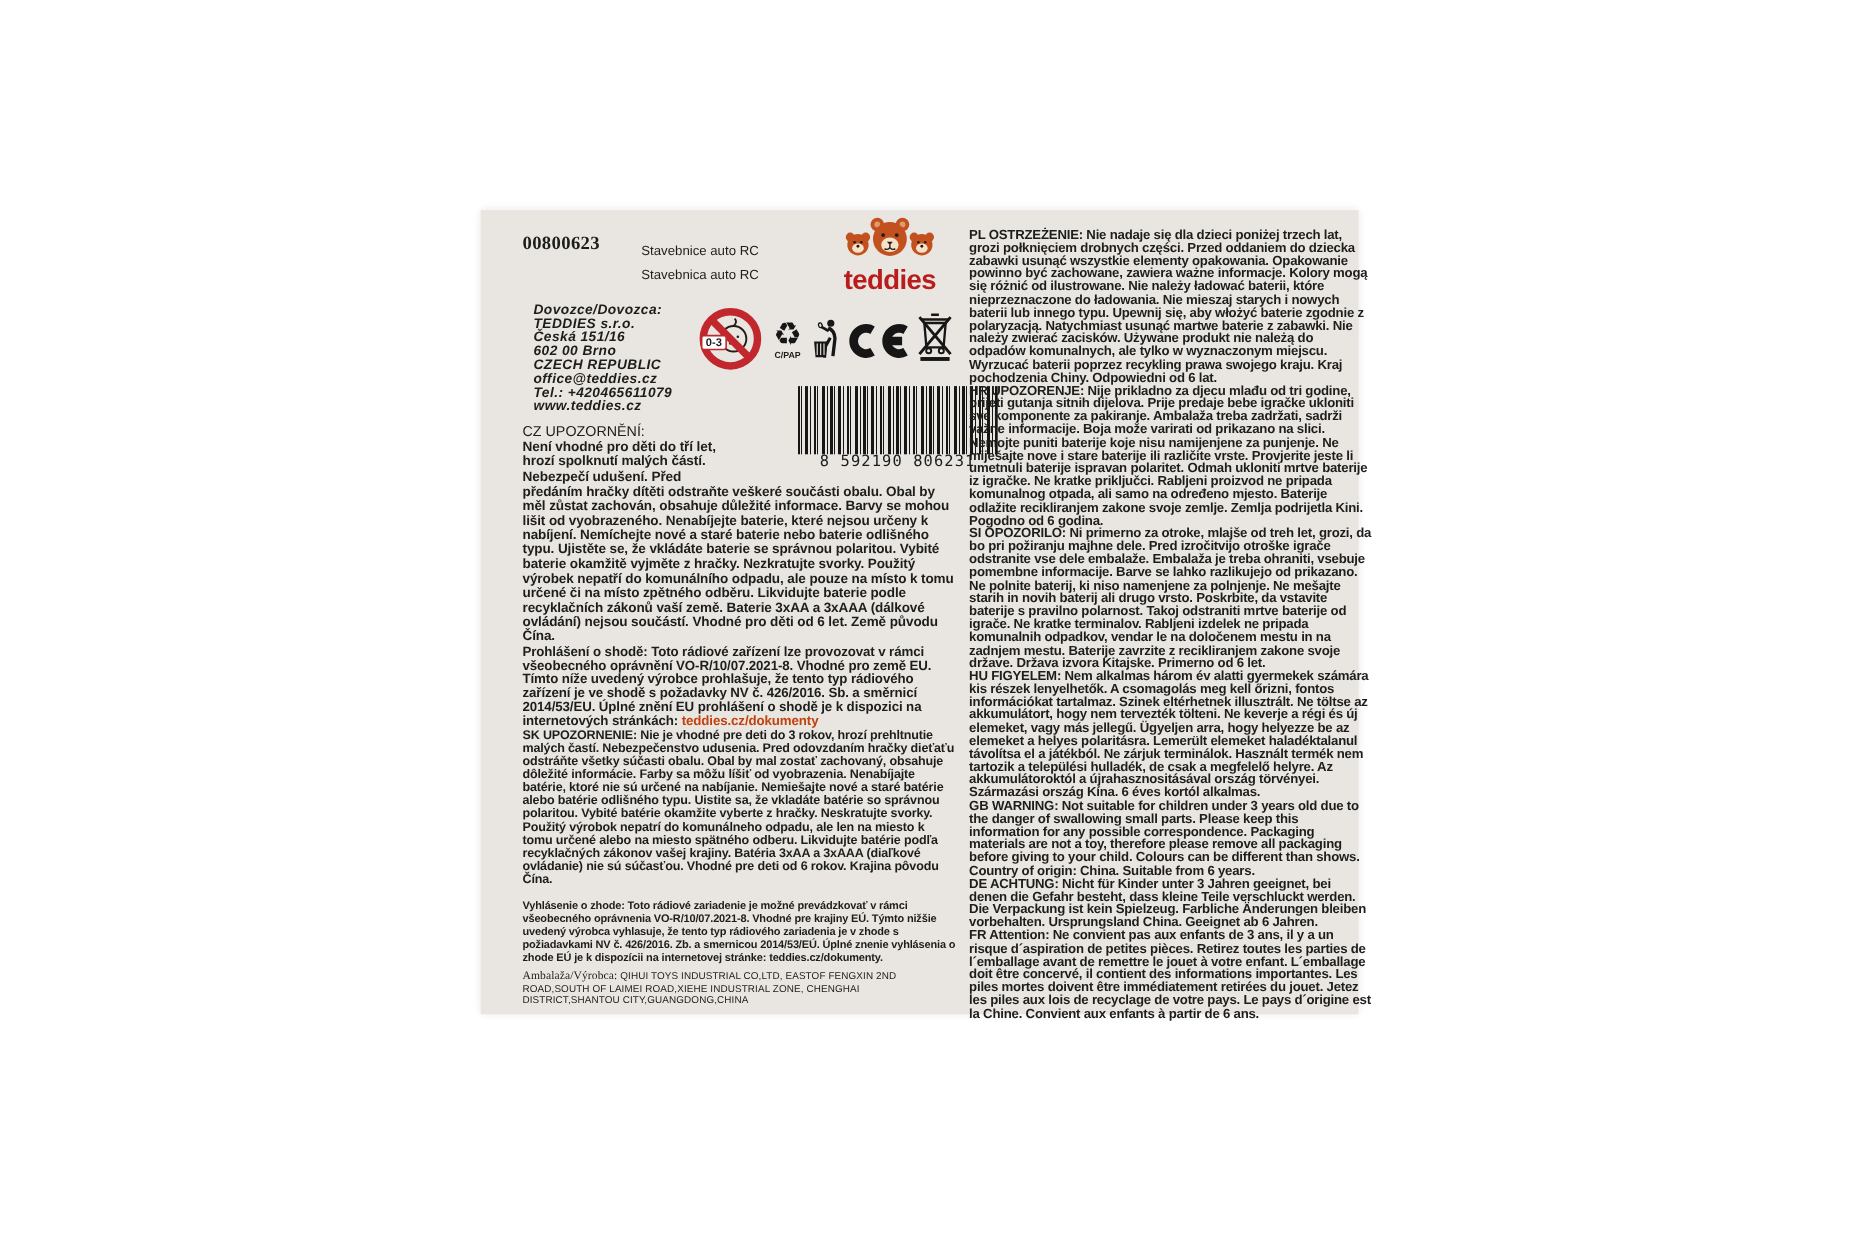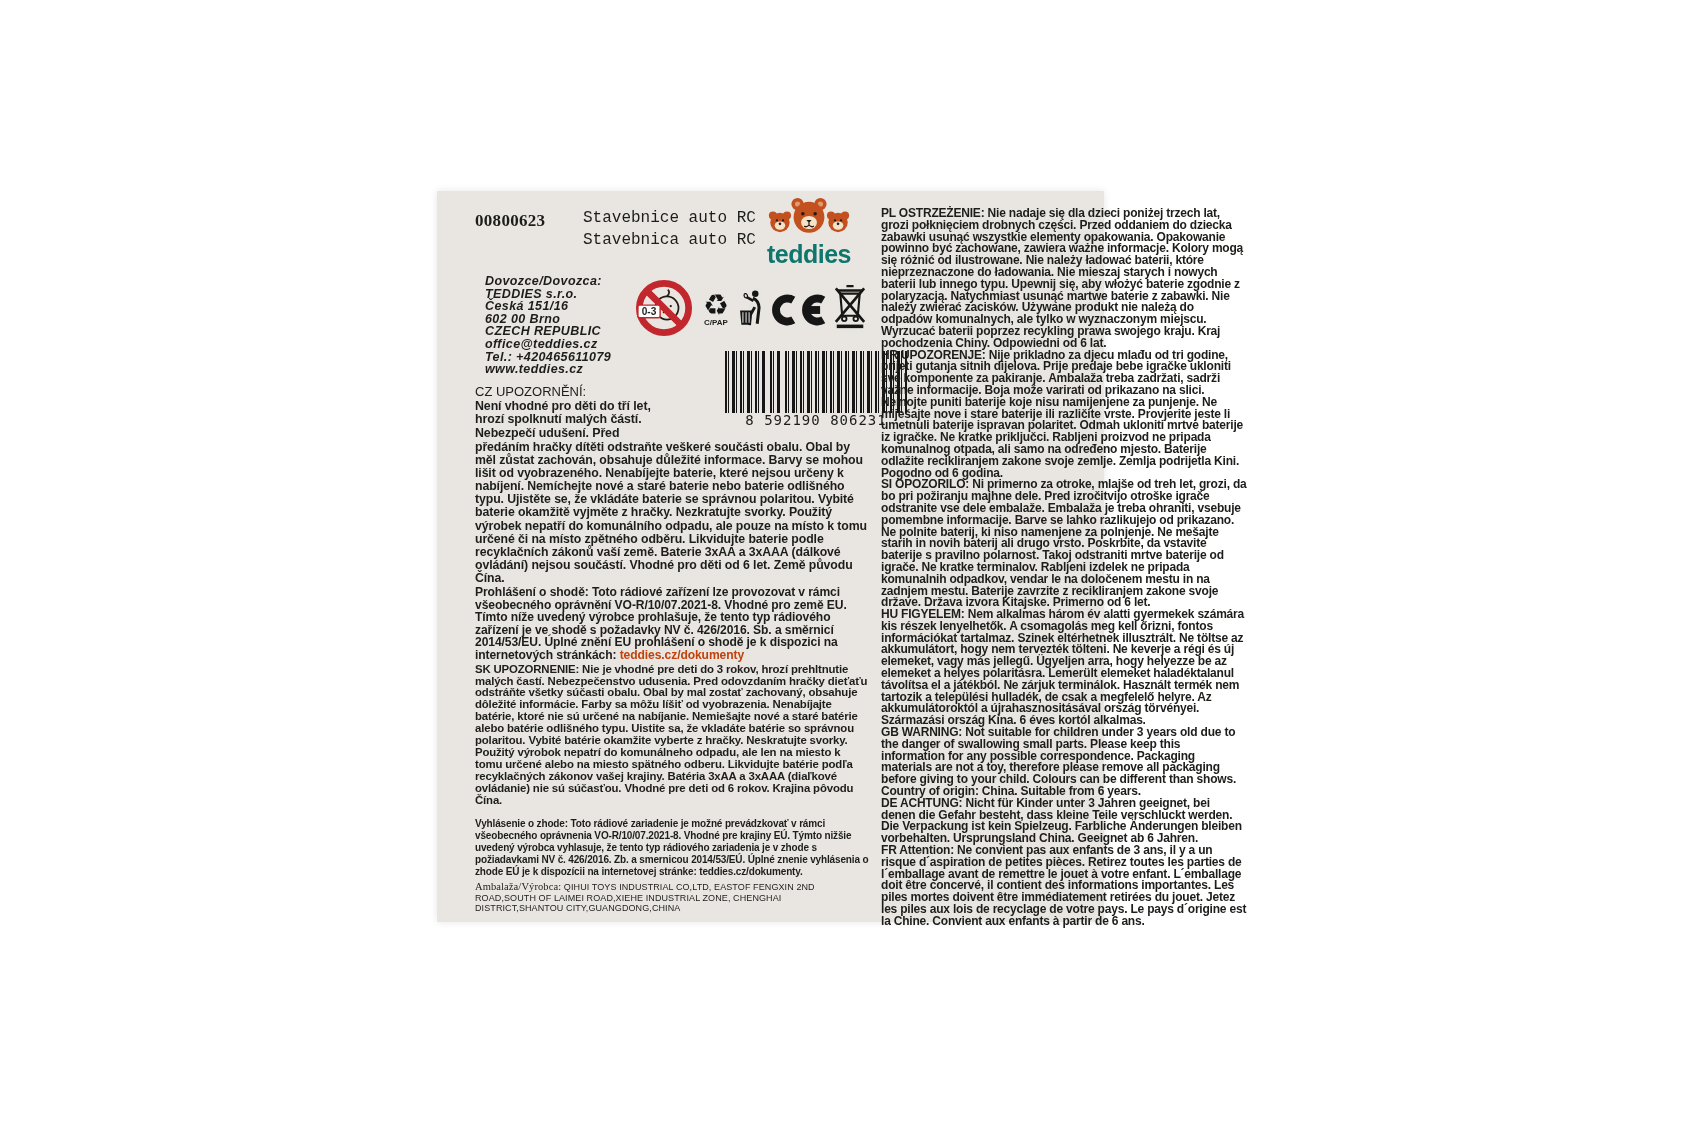--- a/index.html
+++ b/index.html
@@ -1,33 +1,33 @@
 <!DOCTYPE html>
 <html><head>
 <meta charset="utf-8">
 <style>
   html,body{margin:0;padding:0;}
   body{
     width:1700px;height:1134px;background:#ffffff;position:relative;
     font-family:"Liberation Sans",sans-serif;color:#1d1d1b;
   }
   .card{
-    position:absolute;left:437px;top:191px;width:667px;height:731px;
+    position:absolute;left:437px;top:191px;width:798px;height:731px;
     background:#e9e6e1;box-shadow:0 0 8px rgba(0,0,0,.10);
   }
   .code{
     position:absolute;left:38px;top:20px;
     font-family:"Liberation Serif",serif;font-weight:bold;font-size:17px;letter-spacing:.3px;
   }
   .titles{
-    position:absolute;left:146px;top:16px;
-    font-family:Liberation Mono, monospace;font-size:16px;line-height:22px;
+    position:absolute;left:146px;top:26px;
+    font-family:Liberation Sans, sans-serif;font-size:12px;line-height:22px;
   }
   .logo{position:absolute;left:320px;top:4px;width:104px;text-align:center;}
-  .logo-text{font-weight:bold;font-size:25px;letter-spacing:-.5px;color:#0f766e;margin-top:-7px;}
+  .logo-text{font-weight:bold;font-size:25px;letter-spacing:-.5px;color:#b91c1c;margin-top:-7px;}
   .importer{
     position:absolute;left:48px;top:84px;
     font-weight:bold;font-style:italic;font-size:12.5px;line-height:12.6px;letter-spacing:.4px;
   }
   .icon-03{position:absolute;left:198px;top:88px;}
   .icon-cpap{position:absolute;left:260px;top:101px;width:38px;text-align:center;}
   .icon-cpap .glyph{font-size:29px;line-height:27px;color:#161616;}
   .icon-cpap .lbl{font-size:8px;font-weight:bold;margin-top:-1px;}
   .icon-tidyman{position:absolute;left:301px;top:99px;}
   .icon-ce{position:absolute;left:331px;top:103px;}

